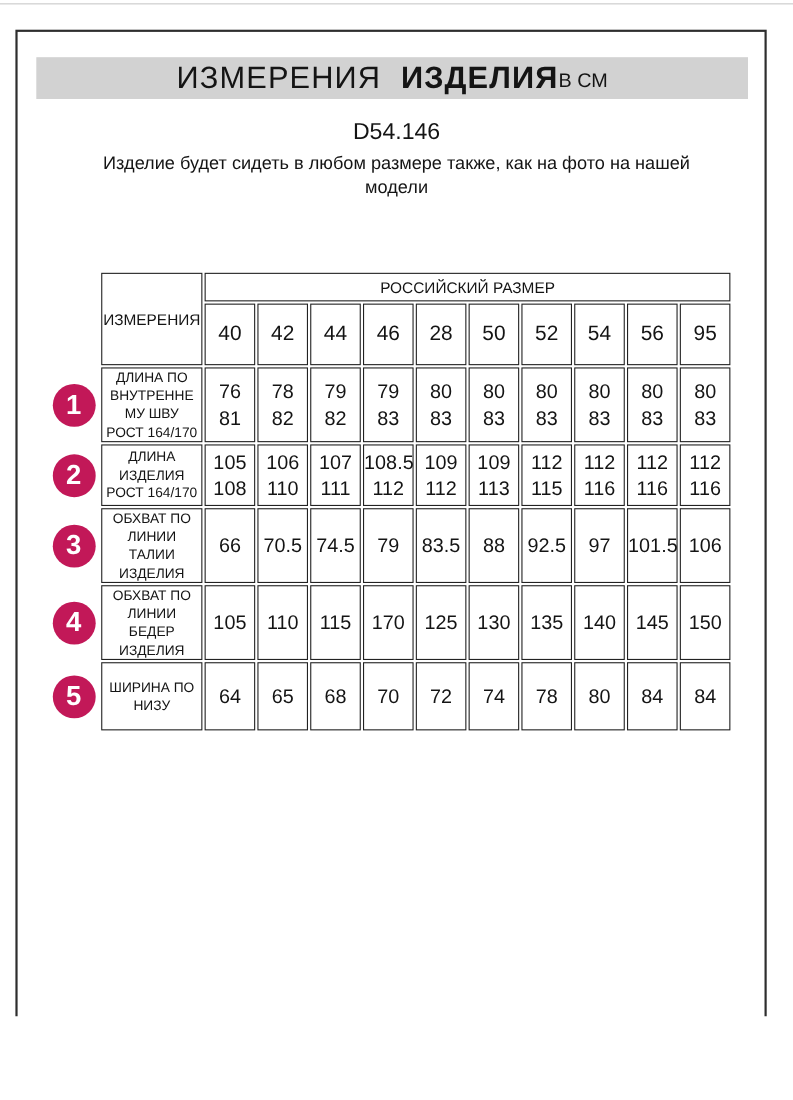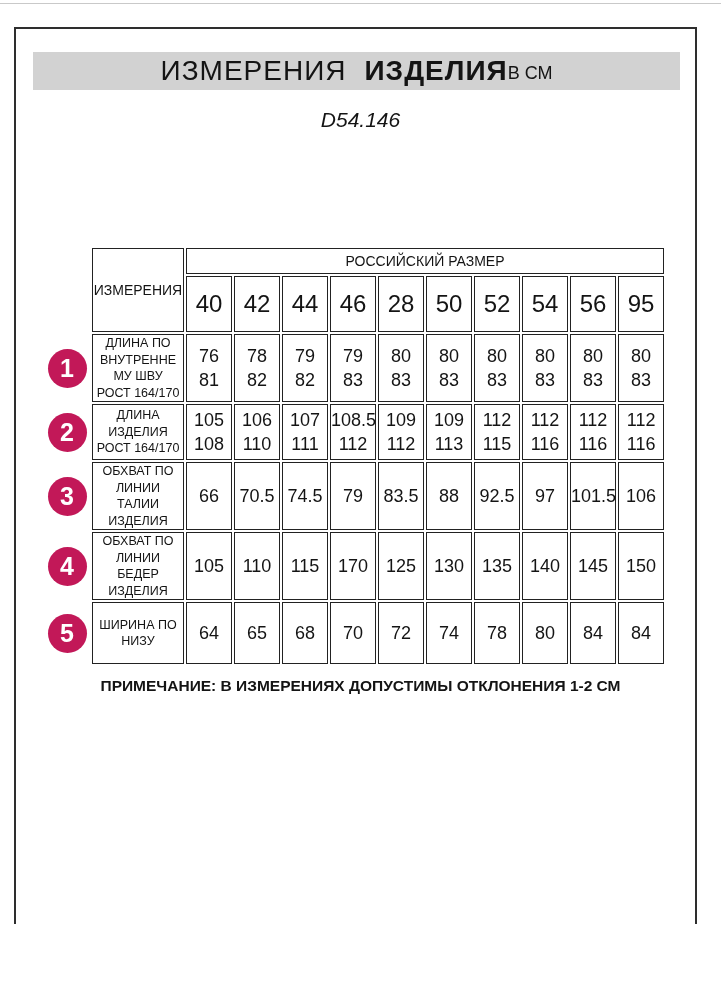--- a/index.html
+++ b/index.html
@@ -13,40 +13,40 @@
     border:2px solid #2e2e2e;box-sizing:border-box;
   }
   .title-band{
     position:absolute;left:33px;top:52px;width:647px;height:38px;
     background:var(--band,#d2d2d2);
     display:flex;align-items:center;justify-content:center;
   }
   .title-main{font-size:28px;letter-spacing:1px;}
   .title-bold{font-size:28px;font-weight:700;letter-spacing:1px;margin-left:18px;}
   .title-unit{font-size:18px;position:relative;top:2px;}
-  .product-code{position:absolute;left:0;top:108px;width:100%;text-align:center;font-size:21px;font-style:italic;}
+  .product-code{position:absolute;left:0;top:108px;width:100%;text-align:center;font-size:21px;}
   .subtitle{
     position:absolute;left:90px;top:139px;width:541px;text-align:center;
     font-size:16.5px;line-height:1.3;
   }
   .size-table{
     position:absolute;left:42px;top:246px;width:624px;
     border-collapse:separate;border-spacing:2px;table-layout:fixed;
   }
   .size-table th,.size-table td{
     border:1px solid #222;background:#fff;text-align:center;vertical-align:middle;
     padding:0;font-weight:400;
   }
   .size-table .spacer-cell{border:none;background:transparent;}
   .col-circle{width:46px;}
   .col-label{width:92px;}
   .col-size{width:46px;}
   .corner{font-size:14px;}
   .group{font-size:14px;height:24px;}
-  .size{font-size:24px;font-weight:700;height:54px;}
+  .size{font-size:19px;font-weight:700;height:54px;}
   .rowlabel{font-size:12.5px;line-height:1.32;margin-left:48px;}
   .val{font-size:18px;line-height:1.35;}
   .size-table tbody tr:nth-child(1){height:64px;}
   .size-table tbody tr:nth-child(2){height:56px;}
   .size-table tbody tr:nth-child(3){height:66px;}
   .size-table tbody tr:nth-child(4){height:66px;}
   .size-table tbody tr:nth-child(5){height:62px;}
   .num-circle{
     width:39px;height:39px;border-radius:50%;
     background:var(--accent,#c21858);color:#fff;
@@ -66,20 +66,21 @@
   <div class="page-border"></div>
 
   <div class="title-band">
     <span class="title-main">ИЗМЕРЕНИЯ</span>
     <span class="title-bold">ИЗДЕЛИЯ</span>
     <span class="title-unit">В СМ</span>
   </div>
 
   <div class="product-code">D54.146</div>
 
+  <div class="subtitle">Изделие будет сидеть в любом размере также, как на фото на нашей модели</div>
 
   <table class="size-table">
     <colgroup>
         <col class="col-circle">
         <col class="col-label">
         <col class="col-size">
         <col class="col-size">
         <col class="col-size">
         <col class="col-size">
         <col class="col-size">
@@ -185,14 +186,13 @@
           <td class="val">72</td>
           <td class="val">74</td>
           <td class="val">78</td>
           <td class="val">80</td>
           <td class="val">84</td>
           <td class="val">84</td>
         </tr>
       </tbody>
   </table>
 
-  <div class="note">ПРИМЕЧАНИЕ: В ИЗМЕРЕНИЯХ ДОПУСТИМЫ ОТКЛОНЕНИЯ 1-2 СМ</div>
 </div>
 
 </body></html>

